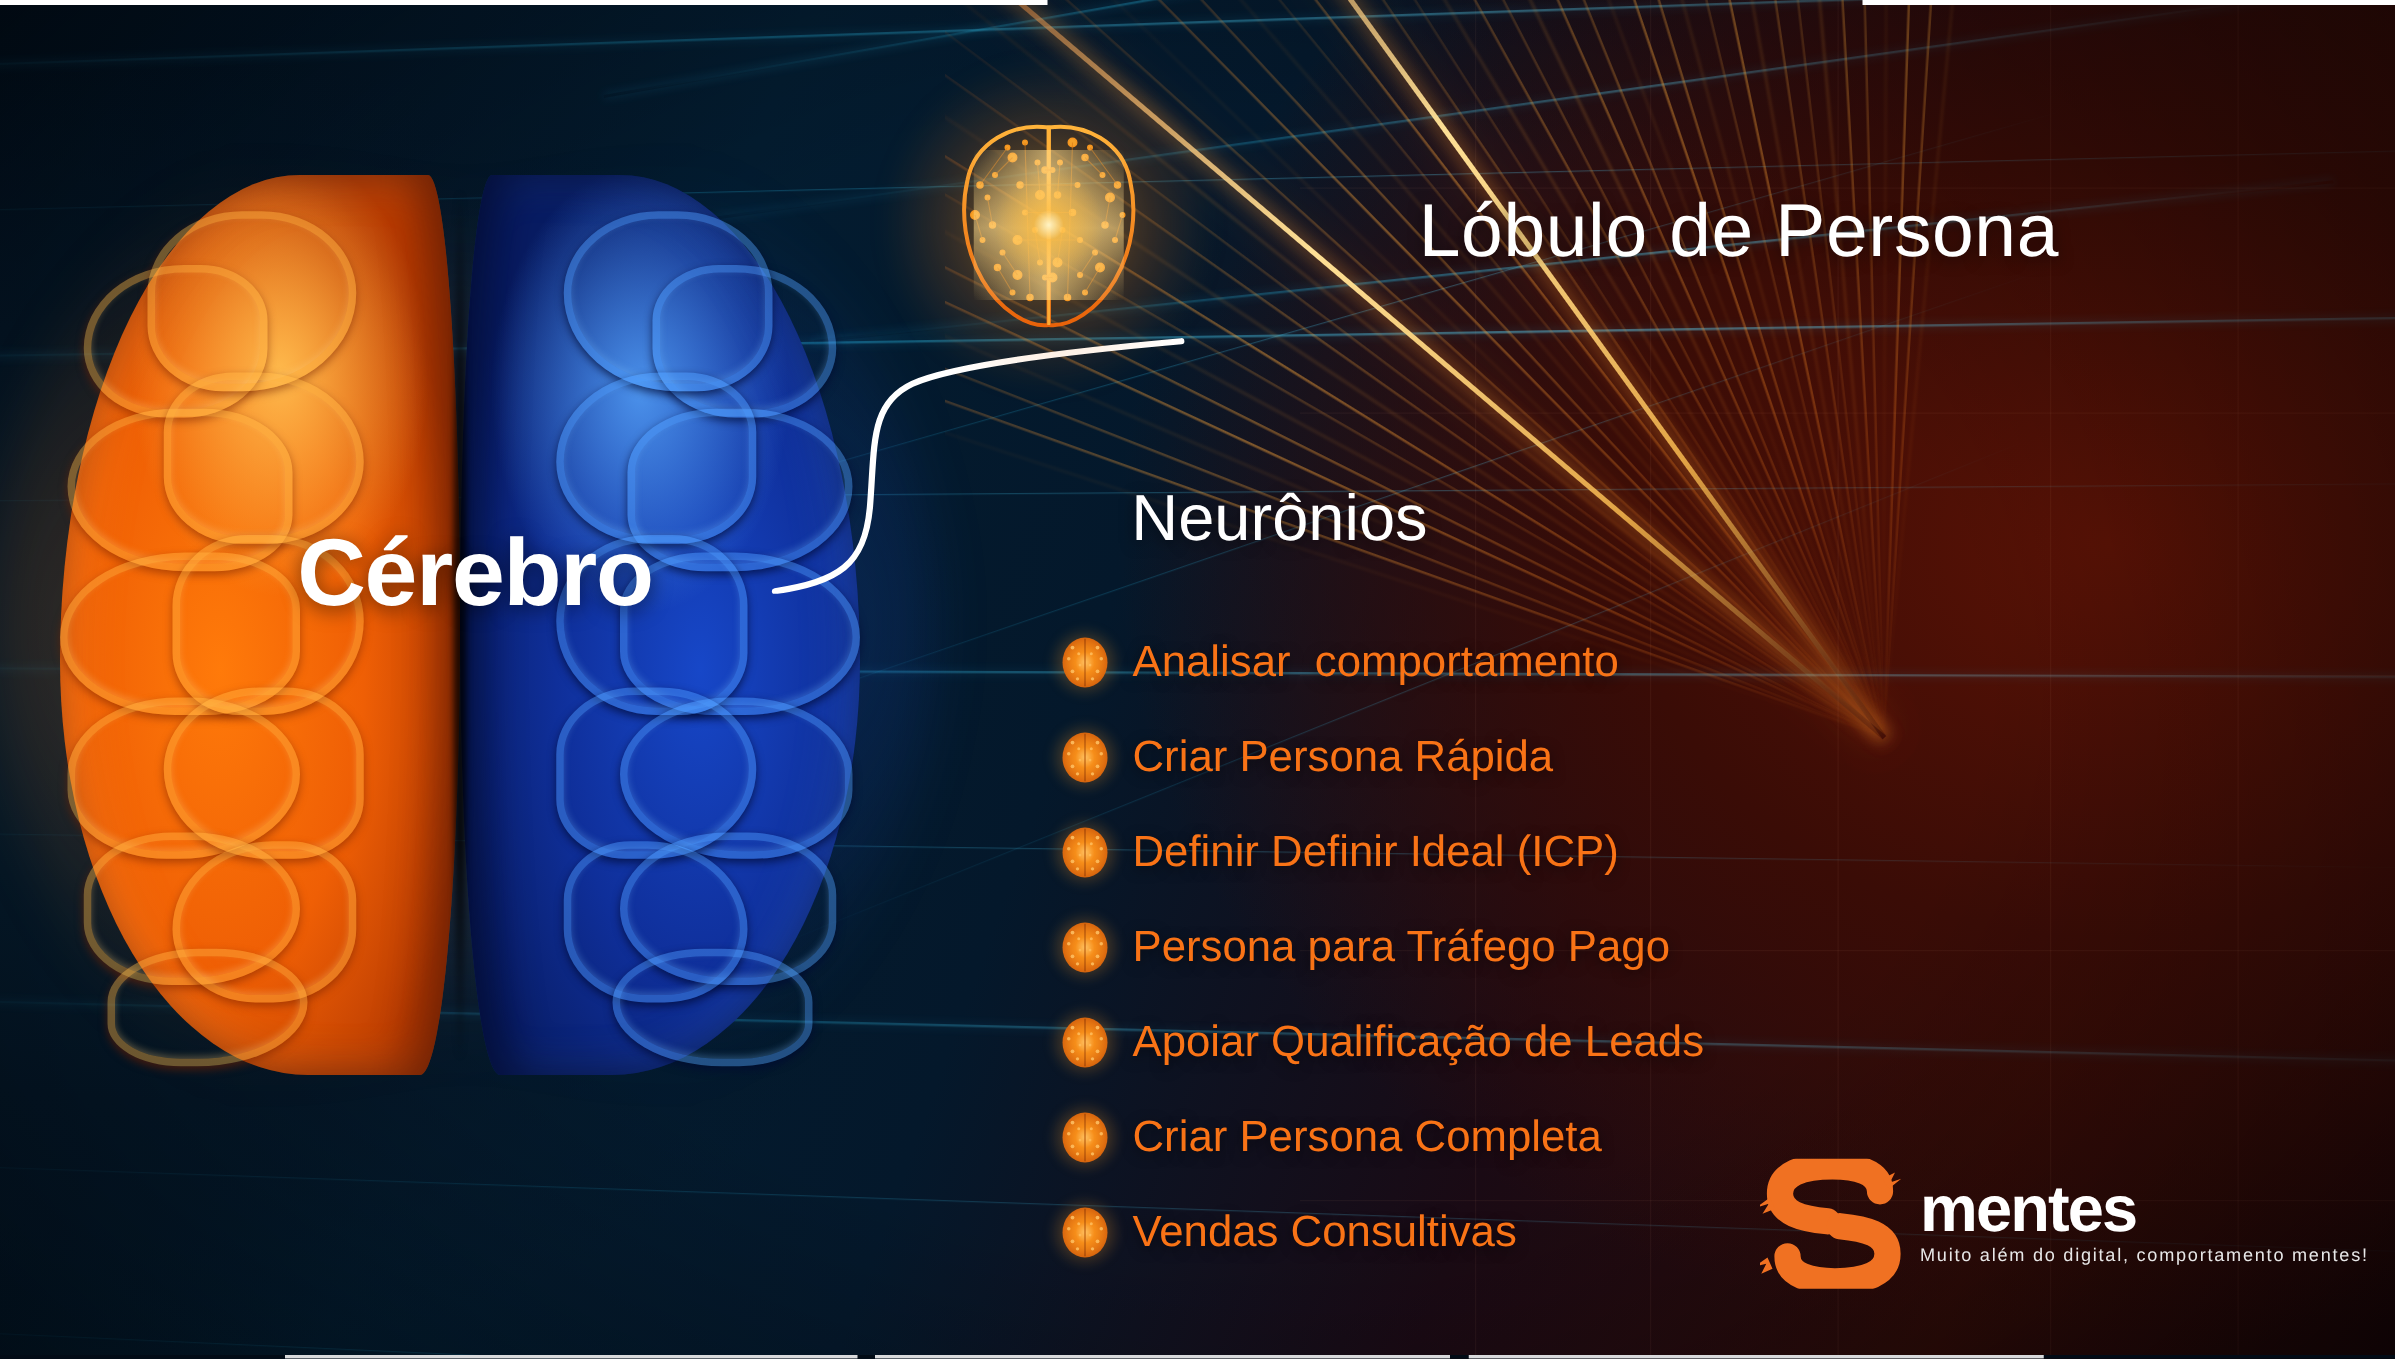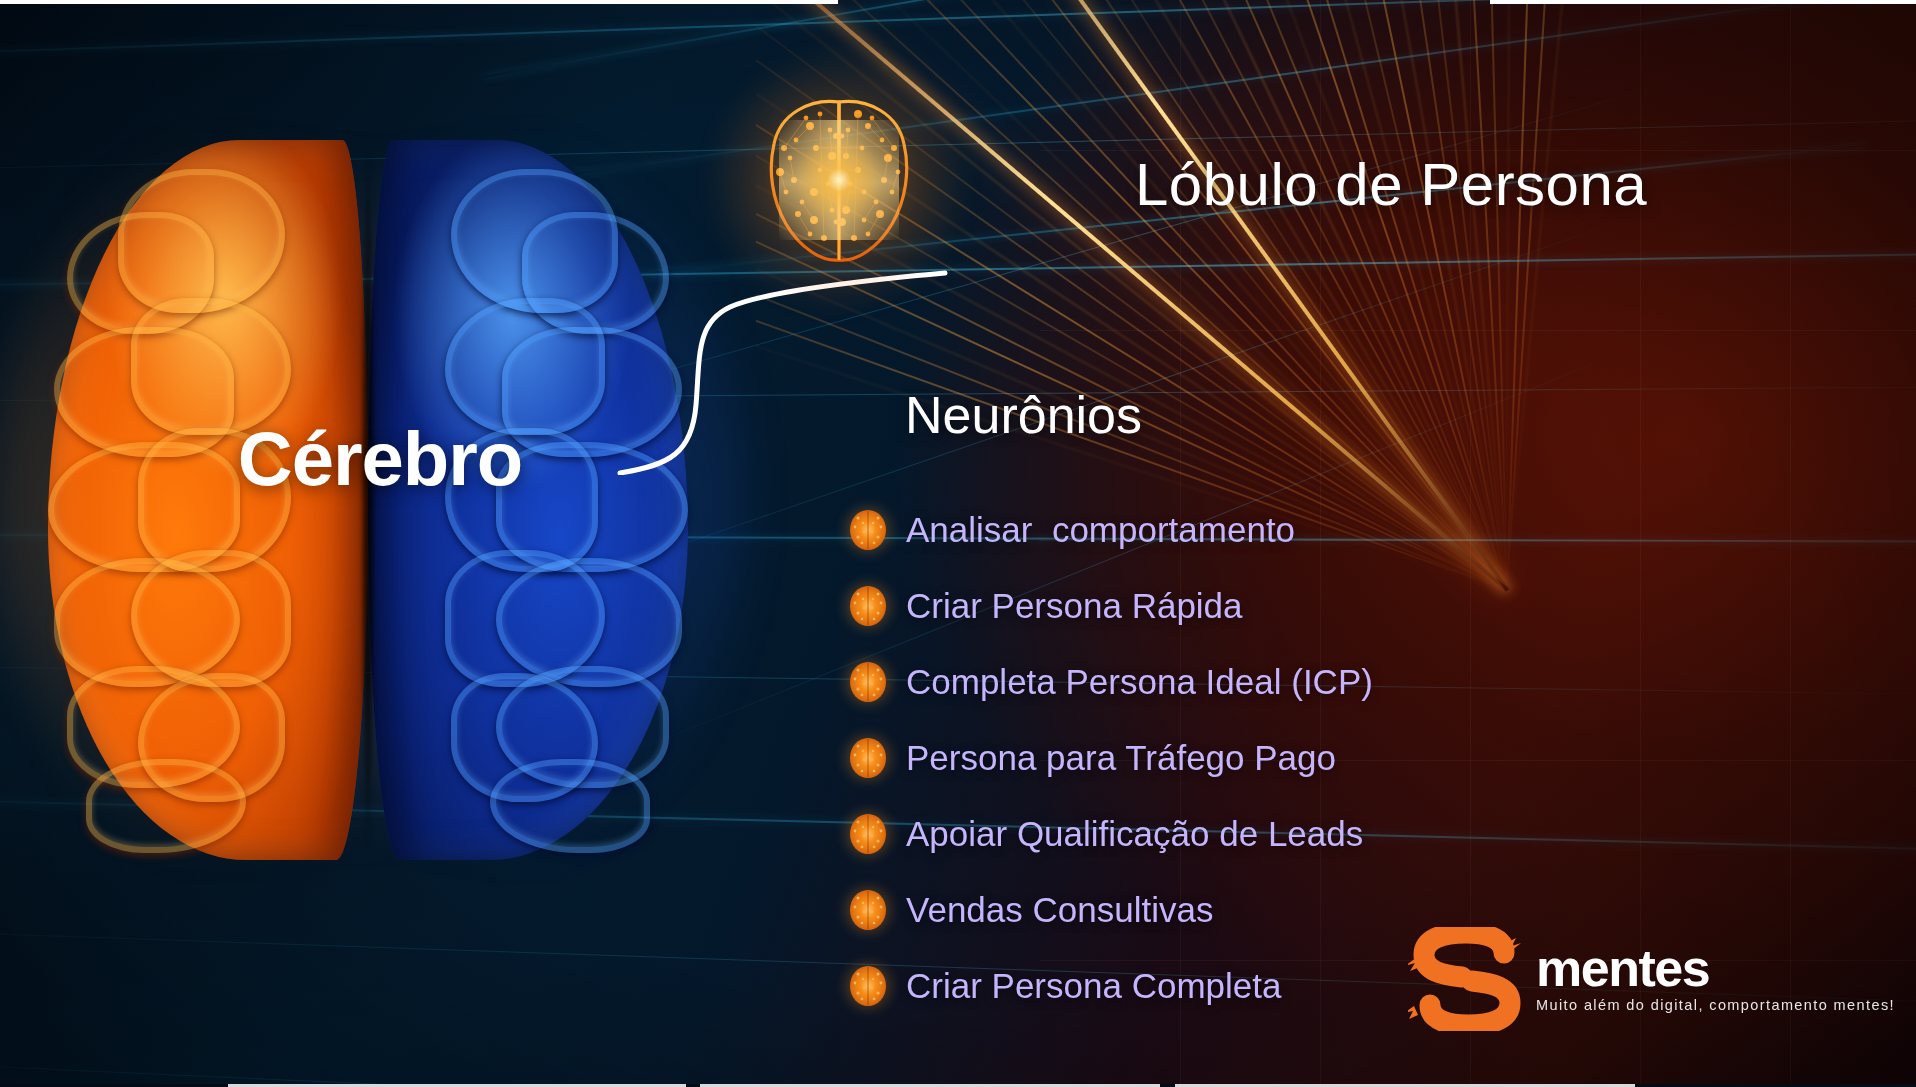--- a/index.html
+++ b/index.html
@@ -213,21 +213,21 @@
     width:40px; height:42px;
     flex:0 0 40px;
   }
   .bullet .dot svg{ width:100%; height:100%; display:block; }
   .bullet .dot .mini-glow{
     position:absolute; inset:-24%;
     background:radial-gradient(circle, rgba(255,160,40,.5) 0%, rgba(255,120,0,0) 68%);
     filter:blur(4px);
   }
   .bullet .txt{
-    color:#c4b5fd; font-size:35px; font-weight:400;
+    color:#f97316; font-size:35px; font-weight:400;
     white-space:pre;
     text-shadow:0 2px 10px rgba(0,0,0,.55);
   }
 
   
   .logo{
     position:absolute; left:1408px; top:908px;
     width:470px; height:142px;
     z-index:9;
     display:flex; align-items:center;
@@ -573,21 +573,21 @@
               <circle cx="30" cy="28" r="1.5"></circle>
     <circle cx="15" cy="14" r="1.2"></circle>
               <circle cx="25" cy="14" r="1.2"></circle>
     <circle cx="14" cy="34" r="1.3"></circle>
               <circle cx="26" cy="34" r="1.3"></circle>
     <circle cx="16" cy="23" r="1.1"></circle>
               <circle cx="24" cy="23" r="1.1"></circle>
   </g>
 </svg>
         </span>
-        <span class="txt">Completa Persona Ideal (ICP)</span>
+        <span class="txt">Definir Definir Ideal (ICP)</span>
       </div>
       <div class="bullet">
         <span class="dot">
           <span class="mini-glow"></span>
 <svg viewBox="0 0 40 42" aria-hidden="true">
   <defs>
     <radialGradient id="mb" cx="50%" cy="50%" r="60%">
       <stop offset="0" stop-color="#ffd98a"></stop>
       <stop offset="35%" stop-color="#f28412"></stop>
       <stop offset="100%" stop-color="#c34a05"></stop>
@@ -666,21 +666,21 @@
               <circle cx="30" cy="28" r="1.5"></circle>
     <circle cx="15" cy="14" r="1.2"></circle>
               <circle cx="25" cy="14" r="1.2"></circle>
     <circle cx="14" cy="34" r="1.3"></circle>
               <circle cx="26" cy="34" r="1.3"></circle>
     <circle cx="16" cy="23" r="1.1"></circle>
               <circle cx="24" cy="23" r="1.1"></circle>
   </g>
 </svg>
         </span>
-        <span class="txt">Vendas Consultivas</span>
+        <span class="txt">Criar Persona Completa</span>
       </div>
       <div class="bullet">
         <span class="dot">
           <span class="mini-glow"></span>
 <svg viewBox="0 0 40 42" aria-hidden="true">
   <defs>
     <radialGradient id="mb" cx="50%" cy="50%" r="60%">
       <stop offset="0" stop-color="#ffd98a"></stop>
       <stop offset="35%" stop-color="#f28412"></stop>
       <stop offset="100%" stop-color="#c34a05"></stop>
@@ -697,21 +697,21 @@
               <circle cx="30" cy="28" r="1.5"></circle>
     <circle cx="15" cy="14" r="1.2"></circle>
               <circle cx="25" cy="14" r="1.2"></circle>
     <circle cx="14" cy="34" r="1.3"></circle>
               <circle cx="26" cy="34" r="1.3"></circle>
     <circle cx="16" cy="23" r="1.1"></circle>
               <circle cx="24" cy="23" r="1.1"></circle>
   </g>
 </svg>
         </span>
-        <span class="txt">Criar Persona Completa</span>
+        <span class="txt">Vendas Consultivas</span>
       </div>
     </div>
 
   <div class="logo">
     <div class="mark">
       <svg viewBox="0 0 118 104">
         <g fill="none" stroke="#F07122" stroke-width="21" stroke-linecap="round">
           <path d="M96 26 C96 10, 76 6, 58 6 C34 6, 16 12, 16 28 C16 44, 34 48, 54 50"></path>
           <path d="M22 78 C22 94, 42 98, 60 98 C84 98, 102 92, 102 76 C102 60, 84 56, 64 54"></path>
         </g>

